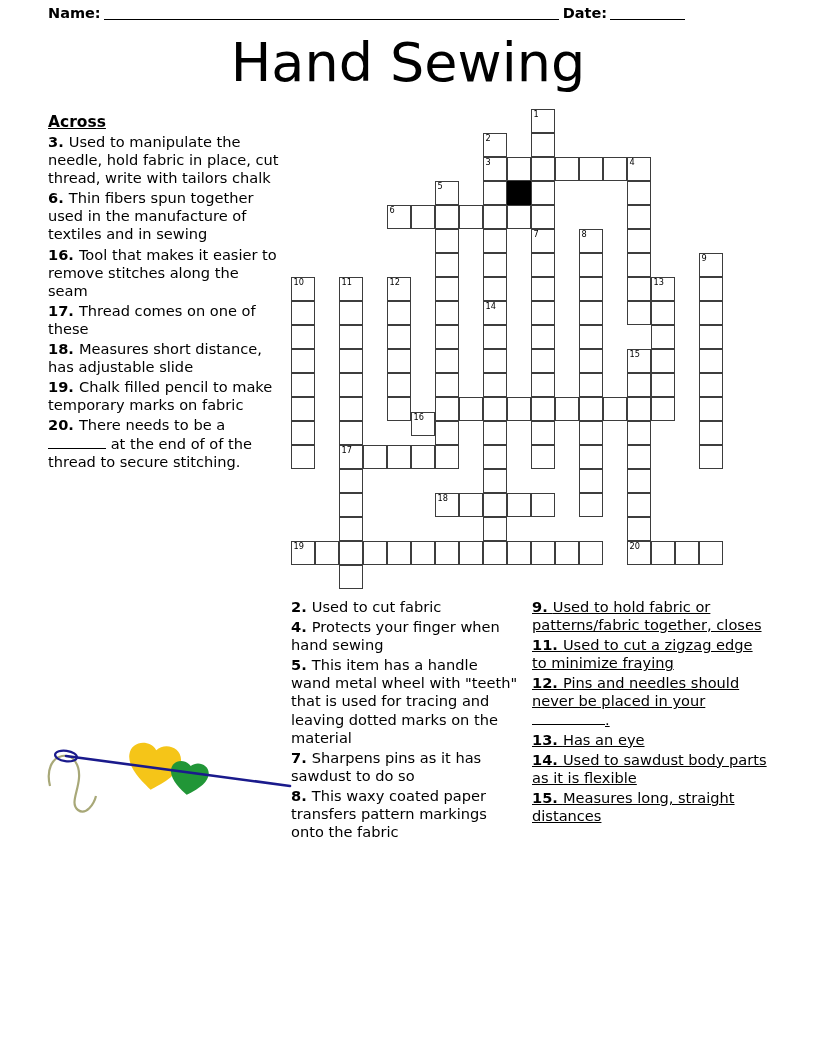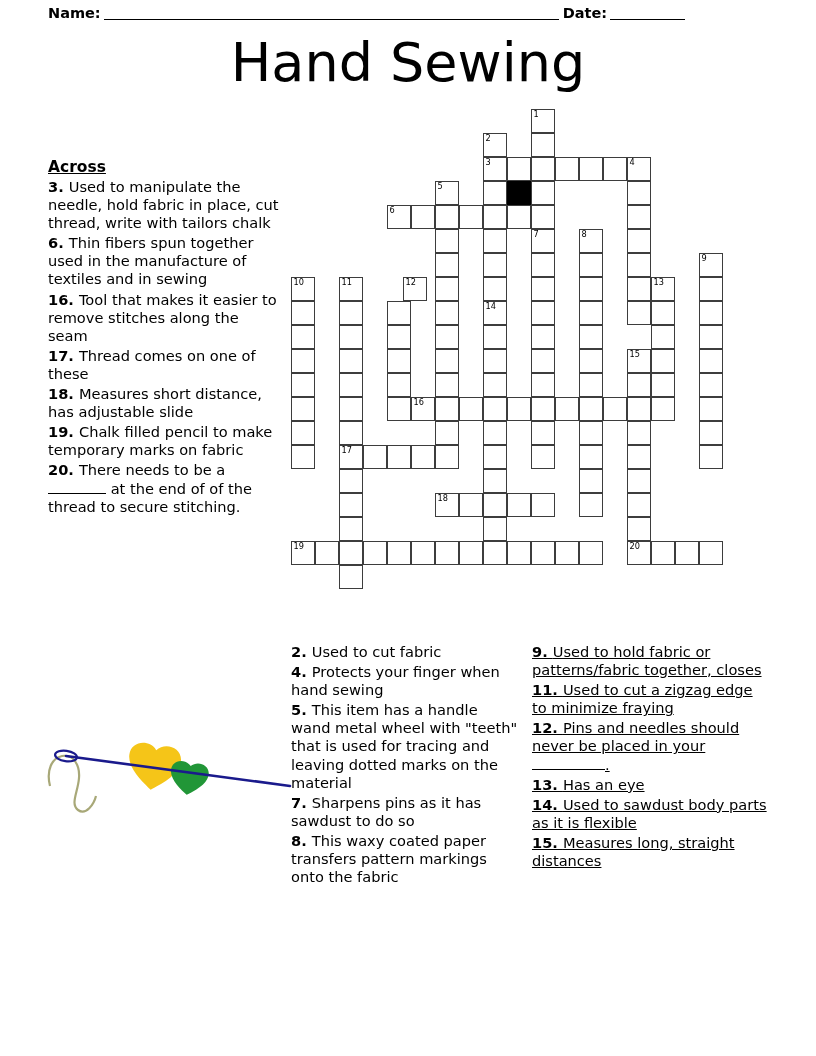--- a/index.html
+++ b/index.html
@@ -46,21 +46,20 @@
     letter-spacing: 0px;
     line-height: 62px;
     font-family: "DejaVu Sans", "Liberation Sans", sans-serif;
   }
 
   
   .clue-col {
     position: absolute;
     font-size: 14.6px;
     line-height: 18.1px;
-    margin-top: 45px;
   }
   .clue-heading {
     font-weight: bold;
     text-decoration: underline;
     font-size: 15.5px;
     line-height: 20px;
     margin-bottom: 1px;
   }
   .clue {
     margin: 0 0 2px 0;
@@ -275,21 +274,21 @@
     <div class="cell" style="left: 48px; top: 288px;"></div>
     <div class="cell" style="left: 48px; top: 312px;"></div>
     <div class="cell" style="left: 48px; top: 336px;">
       <span class="cnum">17</span>
     </div>
     <div class="cell" style="left: 48px; top: 360px;"></div>
     <div class="cell" style="left: 48px; top: 384px;"></div>
     <div class="cell" style="left: 48px; top: 408px;"></div>
     <div class="cell" style="left: 48px; top: 432px;"></div>
     <div class="cell" style="left: 48px; top: 456px;"></div>
-    <div class="cell" style="left: 112px; top: 168px;">
+    <div class="cell" style="left: 96px; top: 168px;">
       <span class="cnum">12</span>
     </div>
     <div class="cell" style="left: 96px; top: 192px;"></div>
     <div class="cell" style="left: 96px; top: 216px;"></div>
     <div class="cell" style="left: 96px; top: 240px;"></div>
     <div class="cell" style="left: 96px; top: 264px;"></div>
     <div class="cell" style="left: 96px; top: 288px;"></div>
     <div class="cell" style="left: 360px; top: 168px;">
       <span class="cnum">13</span>
     </div>
@@ -314,21 +313,21 @@
     <div class="cell" style="left: 336px; top: 264px;"></div>
     <div class="cell" style="left: 336px; top: 288px;"></div>
     <div class="cell" style="left: 336px; top: 312px;"></div>
     <div class="cell" style="left: 336px; top: 336px;"></div>
     <div class="cell" style="left: 336px; top: 360px;"></div>
     <div class="cell" style="left: 336px; top: 384px;"></div>
     <div class="cell" style="left: 336px; top: 408px;"></div>
     <div class="cell" style="left: 336px; top: 432px;">
       <span class="cnum">20</span>
     </div>
-    <div class="cell" style="left: 120px; top: 288px;">
+    <div class="cell" style="left: 120px; top: 303px;">
       <span class="cnum">16</span>
     </div>
     <div class="cell" style="left: 168px; top: 288px;"></div>
     <div class="cell" style="left: 216px; top: 288px;"></div>
     <div class="cell" style="left: 264px; top: 288px;"></div>
     <div class="cell" style="left: 312px; top: 288px;"></div>
     <div class="cell" style="left: 72px; top: 336px;"></div>
     <div class="cell" style="left: 96px; top: 336px;"></div>
     <div class="cell" style="left: 120px; top: 336px;"></div>
     <div class="cell" style="left: 144px; top: 384px;">

